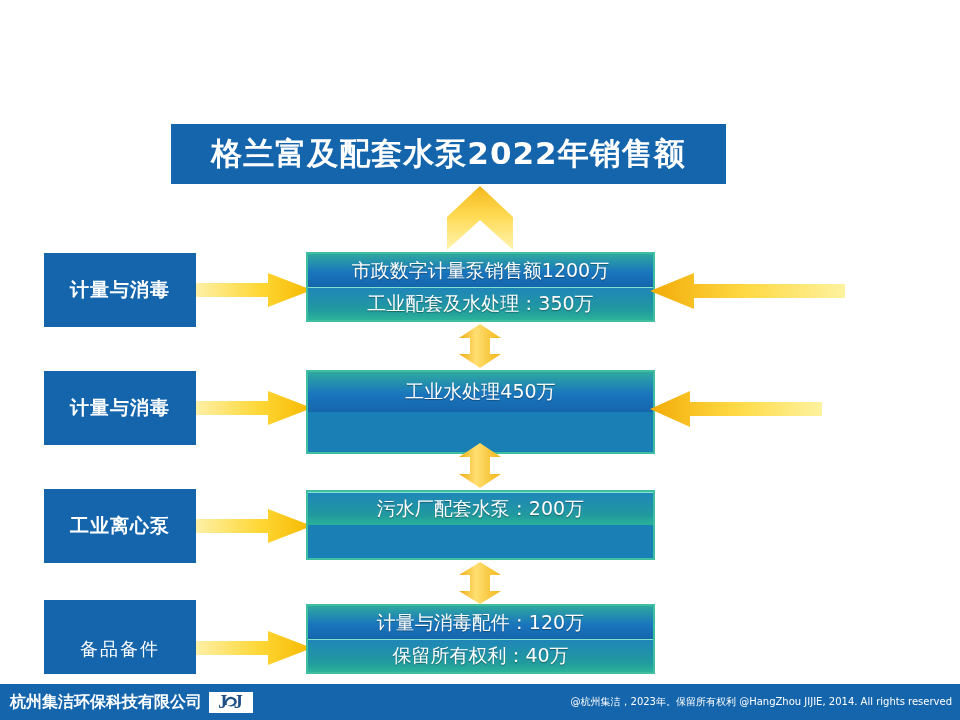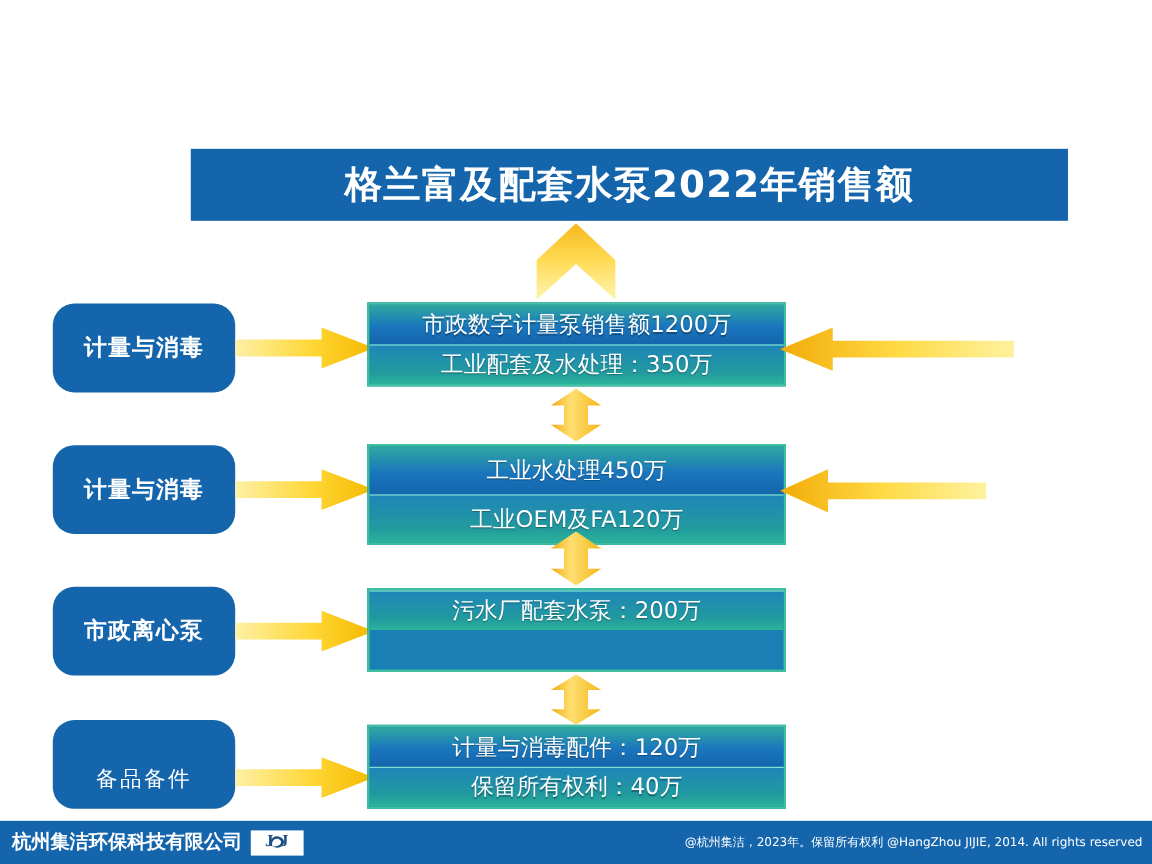--- a/index.html
+++ b/index.html
@@ -5,35 +5,35 @@
   html,body{margin:0;padding:0;}
   body{
     width:960px;height:720px;background:#ffffff;position:relative;
     font-family:"Liberation Sans","DejaVu Sans",sans-serif;
     overflow:hidden;
   }
   #slide{position:absolute;inset:0;}
 
   
   .title-banner{
-    position:absolute;left:159px;top:124px;width:731px;height:60px;
+    position:absolute;left:171px;top:124px;width:555px;height:60px;
     background:#1465ac;
     display:flex;align-items:center;justify-content:center;text-align:right;
   }
   .title-text{
     color:#ffffff;font-size:31px;font-weight:bold;letter-spacing:1px;
     font-family:"DejaVu Sans","Liberation Sans",sans-serif;
     white-space:nowrap;
   }
 
   
   .cat-box{
     position:absolute;left:44px;width:152px;height:74px;
     background:#1465ac;
-    display:flex;align-items:center;justify-content:center;border-radius:18px;
+    display:flex;align-items:center;justify-content:center;
   }
   .cat-label{
     color:#ffffff;font-size:19px;font-weight:bold;letter-spacing:1px;
     font-family:"DejaVu Sans","Liberation Sans",sans-serif;white-space:nowrap;
   }
   .cat-label.thin{font-weight:normal;letter-spacing:2px;font-size:18px;margin-top:24px;}
   .cat-1{top:253px;}
   .cat-2{top:371px;}
   .cat-3{top:489px;}
   .cat-4{top:600px;}
@@ -101,21 +101,21 @@
     background:#1465ac;display:flex;align-items:center;
   }
   .footer-company{
     color:#ffffff;font-size:16px;font-weight:bold;margin-left:10px;
     letter-spacing:0px;white-space:nowrap;
     font-family:"DejaVu Sans","Liberation Sans",sans-serif;
   }
   .footer-logo{
     margin-left:7px;width:44px;height:21px;background:#ffffff;
     display:flex;align-items:center;justify-content:center;
-    color:#1d4f86;font-size:14px;font-weight:bold;
+    color:#1d4f86;font-size:18px;font-weight:bold;
     font-family:"Liberation Serif","DejaVu Serif",serif;
     letter-spacing:1px;position:relative;
   }
   .footer-logo .swirl{
     position:absolute;left:14px;top:3px;width:16px;height:14px;
   }
   .footer-copy{
     position:absolute;right:8px;color:#ffffff;font-size:10px;white-space:nowrap;
     font-family:"DejaVu Sans","Liberation Sans",sans-serif;
   }
@@ -142,21 +142,21 @@
     </svg>
   </div>
 
   <div class="cat-box cat-1">
     <span class="cat-label">计量与消毒</span>
   </div>
   <div class="cat-box cat-2">
     <span class="cat-label">计量与消毒</span>
   </div>
   <div class="cat-box cat-3">
-    <span class="cat-label">市政离心泵</span>
+    <span class="cat-label">工业离心泵</span>
   </div>
   <div class="cat-box cat-4">
     <span class="cat-label thin">备品备件</span>
   </div>
 
   <div class="arrow-right ar-1">
     <svg width="116" height="38" viewBox="0 0 116 38">
       <defs>
         <linearGradient id="gR" x1="0" y1="0" x2="1" y2="0">
           <stop offset="0%" stop-color="#fdf0a6"></stop>
@@ -188,23 +188,20 @@
       <span class="center-text">市政数字计量泵销售额1200万</span>
     </div>
     <div class="center-row bottom">
       <span class="center-text">工业配套及水处理：350万</span>
     </div>
   </div>
 
   <div class="center-group g-2">
     <div class="center-row top">
       <span class="center-text">工业水处理450万</span>
-    </div>
-    <div class="center-row bottom">
-      <span class="center-text">工业OEM及FA120万</span>
     </div>
   </div>
 
   <div class="center-group g-3">
     <div class="center-row bottom">
       <span class="center-text">污水厂配套水泵：200万</span>
     </div>
   </div>
 
   <div class="center-group g-4">

